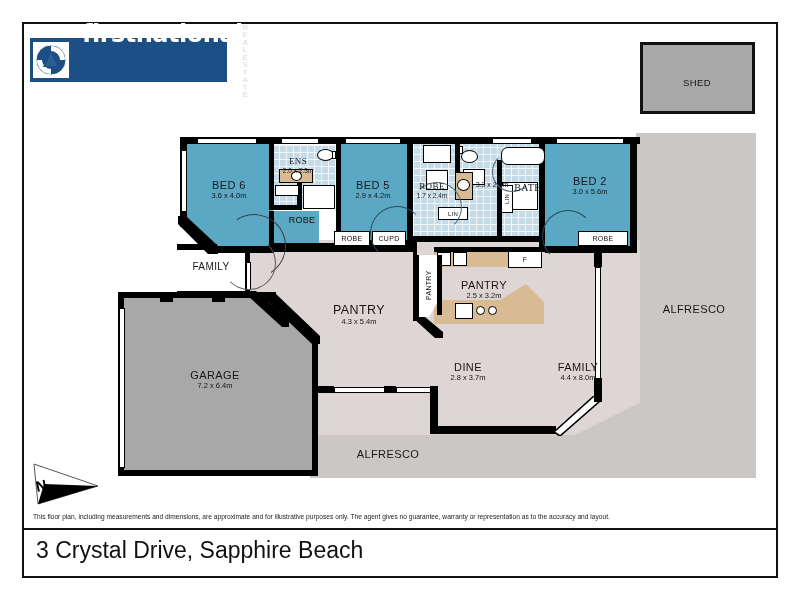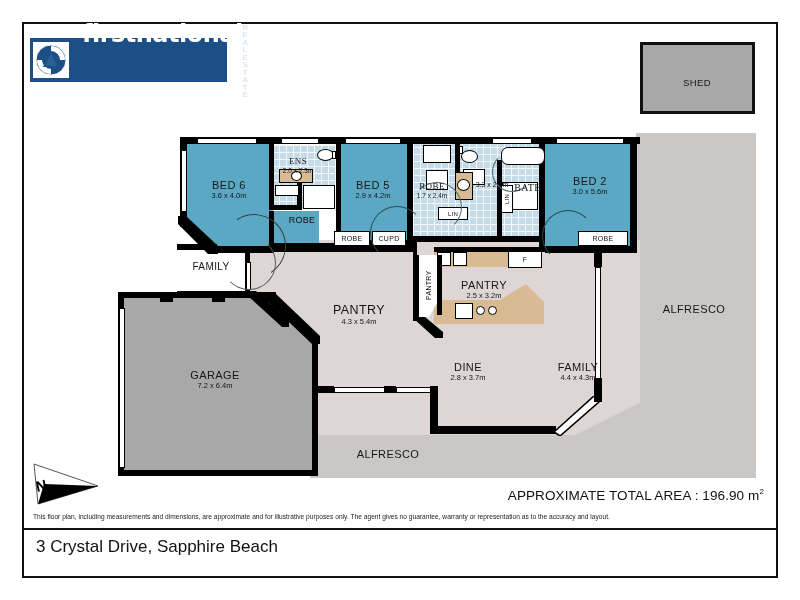--- a/index.html
+++ b/index.html
@@ -174,21 +174,21 @@
     left: 24px;
     top: 528px;
     width: 752px;
     height: 2px;
     background: #111;
   }
   #addr {
     position: absolute;
     left: 36px;
     top: 537px;
-    font-size: 17px;
+    font-size: 23px;
     color: #111;
     font-family: "Liberation Sans", sans-serif;
   }
   #compass { position: absolute; left: 28px; top: 462px; width: 78px; height: 44px; }
 </style>
 </head>
 <body>
 
 <div id="page">
   <div id="frame"></div>
@@ -413,21 +413,21 @@
     <div class="lbl" style="left:484px;top:290px;">
       <span class="nm">PANTRY</span>
       <span class="dm">2.5 x 3.2m</span>
     </div>
     <div class="lbl" style="left:468px;top:372px;">
       <span class="nm">DINE</span>
       <span class="dm">2.8 x 3.7m</span>
     </div>
     <div class="lbl" style="left:578px;top:372px;">
       <span class="nm">FAMILY</span>
-      <span class="dm">4.4 x 4.3m</span>
+      <span class="dm">4.4 x 8.0m</span>
     </div>
     <div class="lbl" style="left:215px;top:380px;">
       <span class="nm">GARAGE</span>
       <span class="dm">7.2 x 6.4m</span>
     </div>
     <div class="lbl" style="left:694px;top:309px;">
       <span class="nm">ALFRESCO</span>
     </div>
     <div class="lbl" style="left:388px;top:454px;">
       <span class="nm">ALFRESCO</span>
@@ -438,17 +438,16 @@
   </div>
 
   <div id="compass">
     <svg width="78" height="44" viewBox="0 0 78 44" aria-hidden="true">
       <polygon points="6,2 70,24 10,42" fill="none" stroke="#555" stroke-width="1"></polygon>
       <polygon points="10,42 70,24 16,22" fill="#000000"></polygon>
       <text x="9" y="30" font-family="Liberation Sans, sans-serif" font-size="15" font-weight="bold" fill="#000" transform="rotate(-12 9 30)">N</text>
     </svg>
   </div>
 
-  <div id="area-line"><span>APPROXIMATE TOTAL AREA : 196.90 m</span><sup>2</sup></div>
   <div id="disclaimer">This floor plan, including measurements and dimensions, are approximate and for illustrative purposes only. The agent gives no guarantee, warranty or representation as to the accuracy and layout.</div>
   <div id="rule"></div>
   <div id="addr">3 Crystal Drive, Sapphire Beach</div>
 </div>
 
 </body></html>

